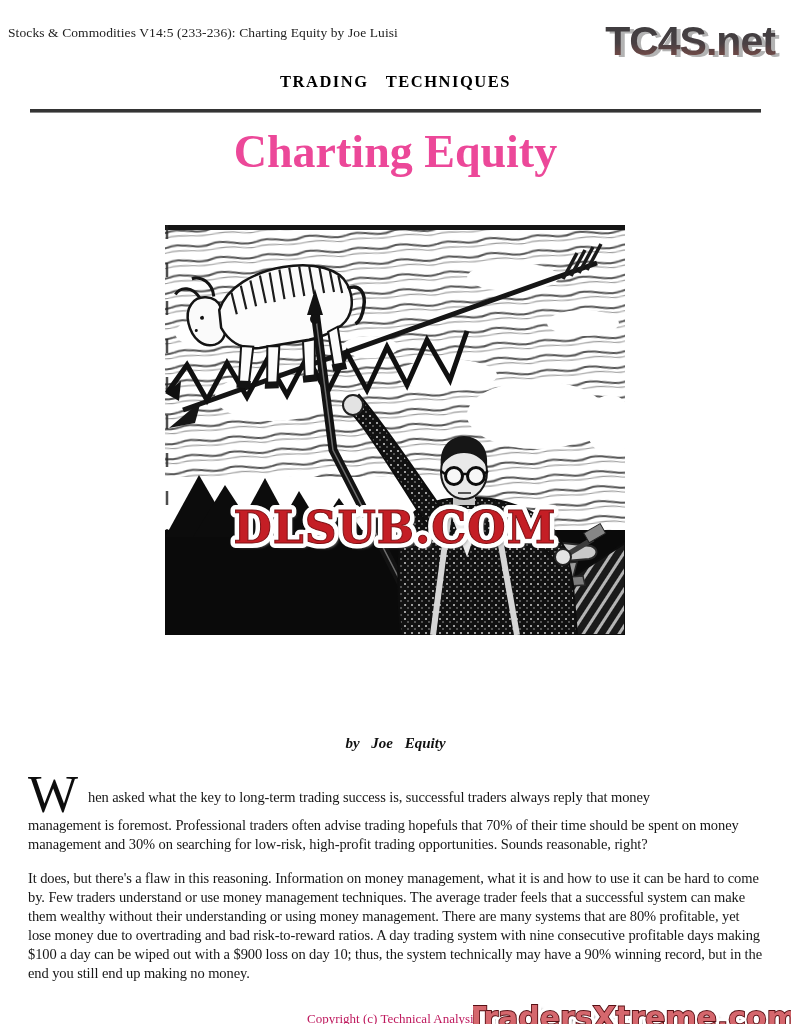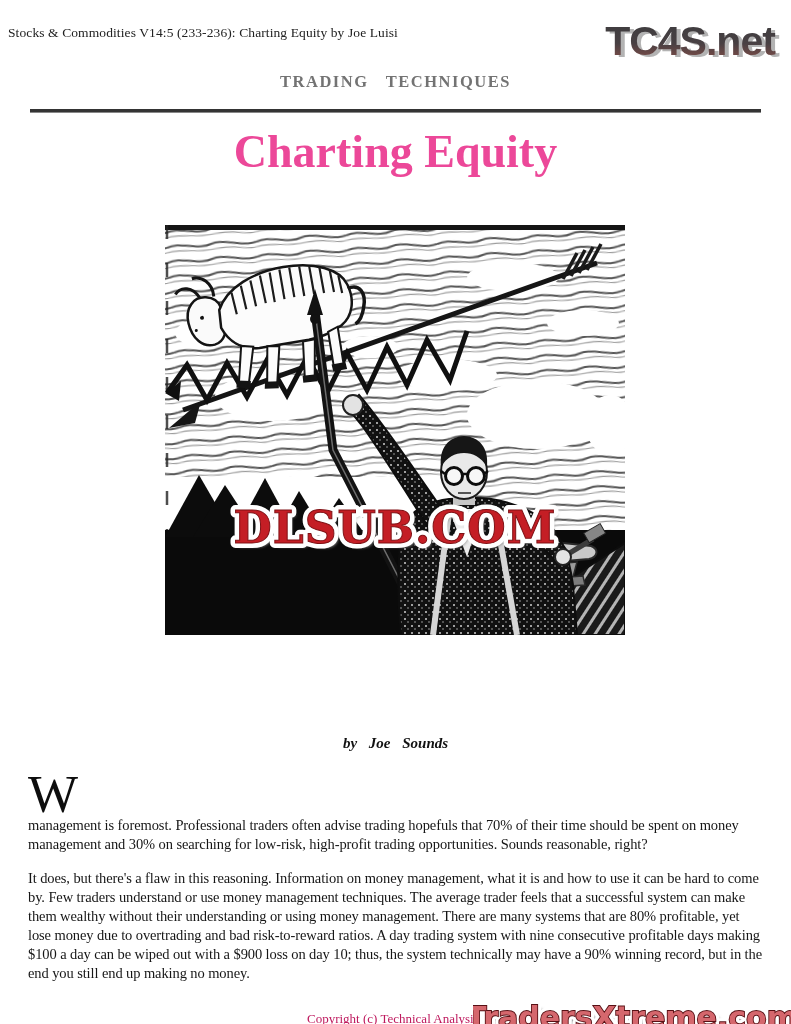--- a/index.html
+++ b/index.html
@@ -9,21 +9,21 @@
     font-family:"Liberation Serif", serif; color:#1a1a1a;
   }
   .running-header {
     position:absolute; top:10px; left:8px;
     font-size:13.5px; color:#222; letter-spacing:0.1px;
   }
   .tc4s-logo { position:absolute; top:2px; right:6px; width:190px; height:46px; }
   .section-heading {
     position:absolute; top:57px; left:0; width:100%;
     text-align:center; font-size:16.5px; font-weight:bold;
-    letter-spacing:1.5px; word-spacing:12px; color:#737373;
+    letter-spacing:1.5px; word-spacing:12px; color:#000000;
   }
   .page-rule {
     position:absolute; top:94px; left:30px; width:731px; height:3px;
     background:#343434; border-bottom:1px solid #888;
   }
   .article-title {
     position:absolute; top:110px; left:0; width:100%;
     text-align:center; font-size:46px; font-weight:bold; color:#ec4899;
   }
   .illustration { position:absolute; top:210px; left:165px; width:460px; height:410px; }
@@ -195,25 +195,26 @@
     </g>
 
     <g font-family="DejaVu Serif, serif" font-weight="bold" font-size="44" letter-spacing="1" text-anchor="middle">
       <text x="234" y="322" fill="#8e8e8e" filter="url(#blurA)">DLSUB.COM</text>
       <text x="230" y="318" fill="#ffffff" stroke="#ffffff" stroke-width="10" stroke-linejoin="round">DLSUB.COM</text>
       <text x="230" y="318" fill="#c41e25" stroke="#7e1014" stroke-width="1">DLSUB.COM</text>
     </g>
   </svg>
 
 
-  <div class="byline">by Joe Sounds</div>
+  <div class="byline">by Joe Equity</div>
 
   <div class="article">
     <div class="p1-head">
       <span class="dropcap">W</span>
+      <span class="p1-first">hen asked what the key to long-term trading success is, successful traders always reply that money</span>
     </div>
     <p class="p1-rest">management is foremost. Professional traders often advise trading hopefuls that 70% of their time should be spent on money management and 30% on searching for low-risk, high-profit trading opportunities. Sounds reasonable, right?</p>
     <p class="p2">It does, but there's a flaw in this reasoning. Information on money management, what it is and how to use it can be hard to come by. Few traders understand or use money management techniques. The average trader feels that a successful system can make them wealthy without their understanding or using money management. There are many systems that are 80% profitable, yet lose money due to overtrading and bad risk-to-reward ratios. A day trading system with nine consecutive profitable days making $100 a day can be wiped out with a $900 loss on day 10; thus, the system technically may have a 90% winning record, but in the end you still end up making no money.</p>
   </div>
 
   <div class="footer-copyright">Copyright (c) Technical Analysis Inc.</div>
 
   <svg class="txl-logo" viewBox="0 0 318 42" xmlns="http://www.w3.org/2000/svg">
     <defs>
       <filter id="blurB" x="-20%" y="-20%" width="140%" height="140%">

